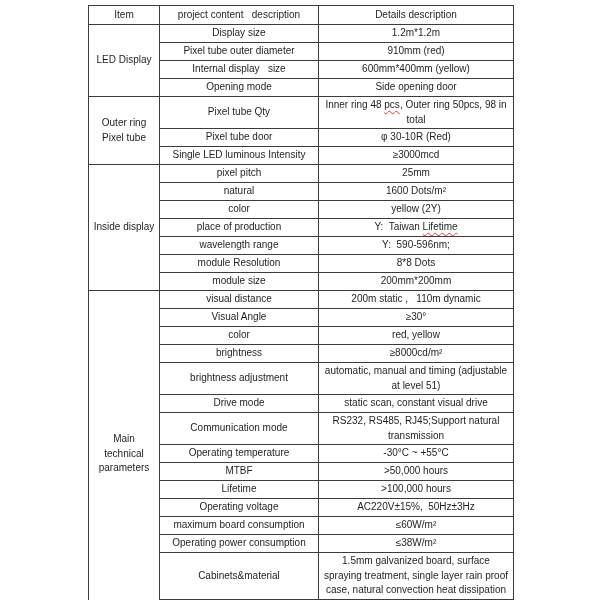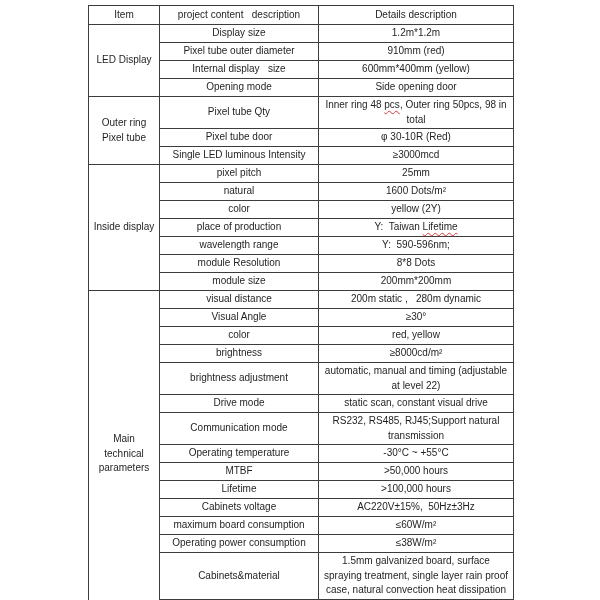--- a/index.html
+++ b/index.html
@@ -125,37 +125,37 @@
           <td>module Resolution</td>
           <td>8*8 Dots</td>
         </tr>
         <tr>
           <td>module size</td>
           <td>200mm*200mm</td>
         </tr>
         <tr>
           <td rowspan="15" class="item-cell">Main technical parameters</td>
           <td>visual distance</td>
-          <td>200m static ,   280m dynamic</td>
+          <td>200m static ,   110m dynamic</td>
         </tr>
         <tr>
           <td>Visual Angle</td>
           <td>≥30°</td>
         </tr>
         <tr>
           <td>color</td>
           <td>red, yellow</td>
         </tr>
         <tr>
           <td>brightness</td>
           <td>≥8000cd/m²</td>
         </tr>
         <tr>
           <td>brightness adjustment</td>
-          <td>automatic, manual and timing (adjustable at level 22)</td>
+          <td>automatic, manual and timing (adjustable at level 51)</td>
         </tr>
         <tr>
           <td>Drive mode</td>
           <td>static scan, constant visual drive</td>
         </tr>
         <tr>
           <td>Communication mode</td>
           <td>RS232, RS485, RJ45;Support natural transmission</td>
         </tr>
         <tr>
@@ -164,21 +164,21 @@
         </tr>
         <tr>
           <td>MTBF</td>
           <td>&gt;50,000 hours</td>
         </tr>
         <tr>
           <td>Lifetime</td>
           <td>&gt;100,000 hours</td>
         </tr>
         <tr>
-          <td>Cabinets voltage</td>
+          <td>Operating voltage</td>
           <td>AC220V±15%,  50Hz±3Hz</td>
         </tr>
         <tr>
           <td>maximum board consumption</td>
           <td>≤60W/m²</td>
         </tr>
         <tr>
           <td>Operating power consumption</td>
           <td>≤38W/m²</td>
         </tr>

